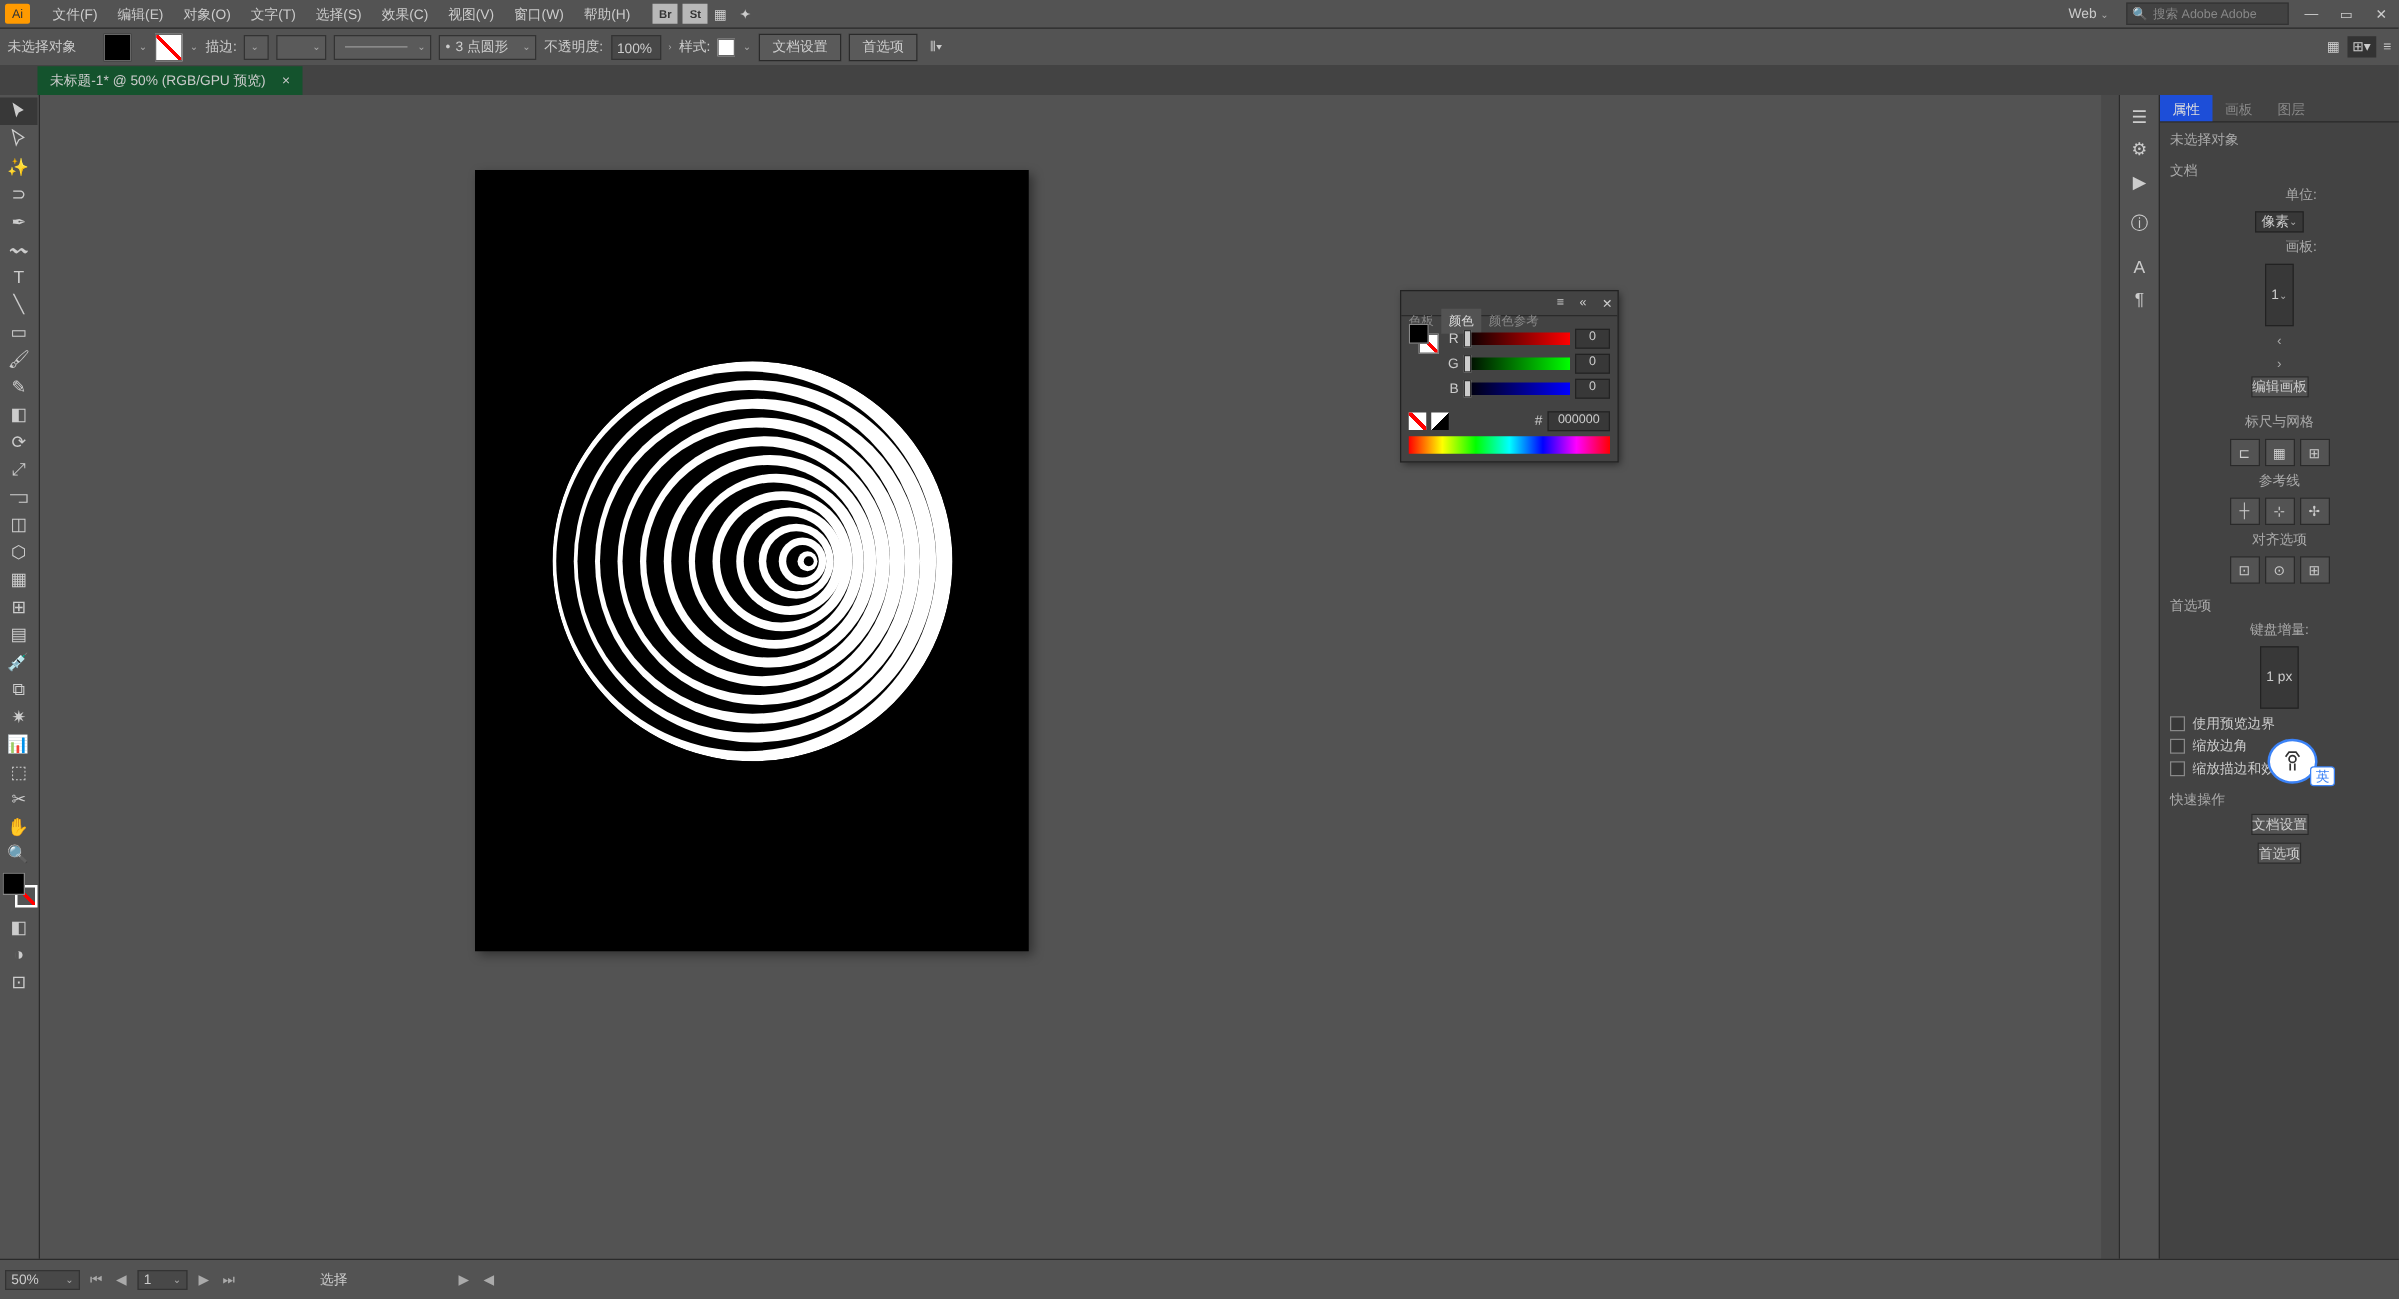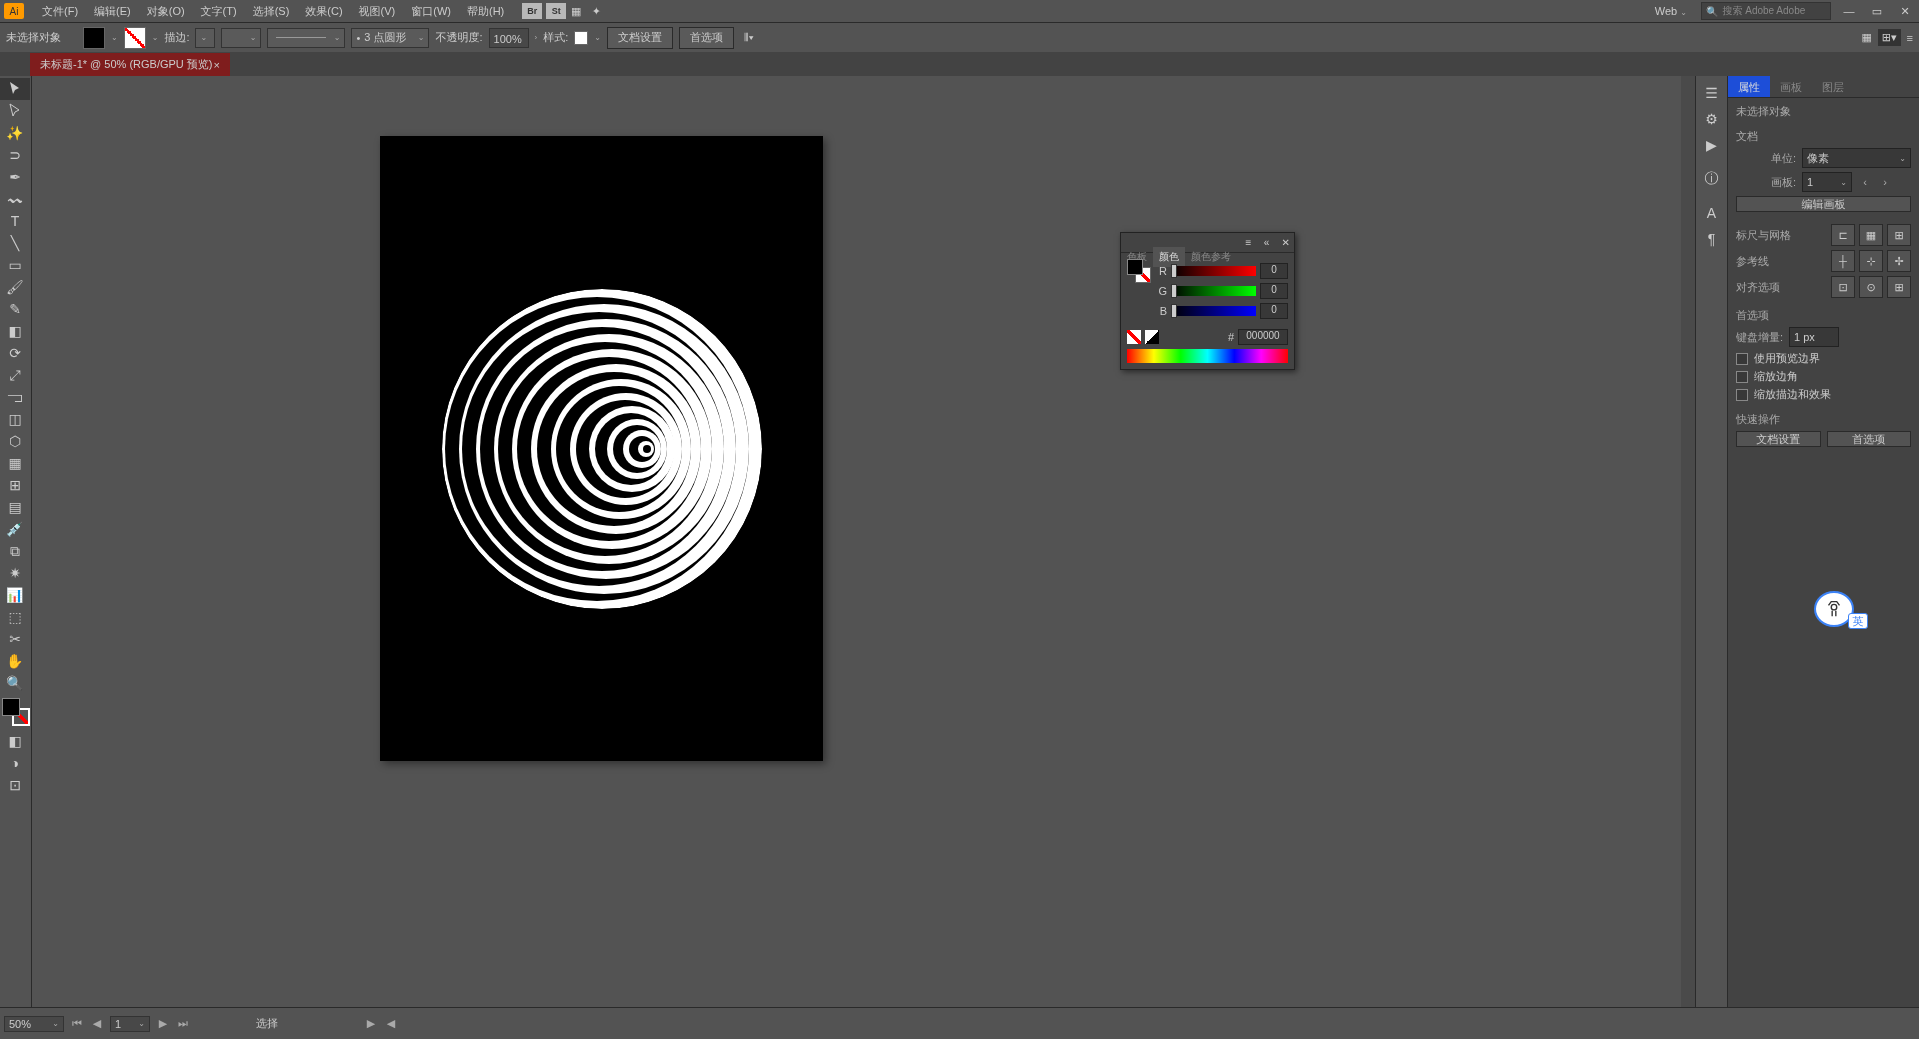--- a/index.html
+++ b/index.html
@@ -24,21 +24,21 @@
 .swatch-none::after { content: ""; position: absolute; left: 0; top: 0; width: 100%; height: 100%; background: linear-gradient(to top right, transparent 45%, red 45%, red 55%, transparent 55%); }
 .swatch-white { width: 14px; height: 14px; background: #fff; border: 1px solid #666; }
 .ctrl-dropdown { height: 20px; background: #5a5a5a; border: 1px solid #333; display: flex; align-items: center; padding: 0 4px; gap: 4px; }
 .ctrl-input { height: 20px; background: #484848; border: 1px solid #333; color: #ccc; padding: 4px 4px; }
 .ctrl-btn { height: 22px; background: #5a5a5a; border: 1px solid #2a2a2a; padding: 0 10px; display: flex; align-items: center; }
 .chev { font-size: 8px; color: #aaa; }
 .controlbar-right { margin-left: auto; display: flex; align-items: center; gap: 6px; }
 
 
 .tabbar { height: 24px; background: #434343; display: flex; align-items: flex-end; padding-left: 30px; }
-.doc-tab { background: #7f1d1d; padding: 4px 10px; display: flex; align-items: center; gap: 1px; font-size: 11px; justify-content: center; }
+.doc-tab { background: #14532d; padding: 4px 10px; display: flex; align-items: center; gap: 13px; font-size: 11px; justify-content: center; }
 .tab-close { font-size: 11px; cursor: pointer; }
 
 
 .workspace { position: absolute; top: 76px; bottom: 20px; left: 0; right: 0; display: flex; }
 
 
 .toolbox { width: 32px; background: #535353; border-right: 1px solid #2a2a2a; display: flex; flex-direction: column; padding-top: 2px; }
 .tool { width: 30px; height: 22px; display: flex; align-items: center; justify-content: center; cursor: pointer; font-size: 14px; color: #ccc; position: relative; }
 .tool.active { background: #383838; }
 .tool svg { width: 16px; height: 16px; }
@@ -55,21 +55,21 @@
 
 .right-dock { position: absolute; right: 192px; top: 0; bottom: 0; width: 32px; background: #535353; border-left: 1px solid #2a2a2a; display: flex; flex-direction: column; padding-top: 4px; }
 .dock-icon { height: 26px; display: flex; align-items: center; justify-content: center; font-size: 14px; cursor: pointer; }
 
 
 .right-panels { position: absolute; right: 0; top: 0; bottom: 0; width: 192px; background: #434343; border-left: 1px solid #2a2a2a; font-size: 11px; }
 .panel-tabs { display: flex; height: 22px; border-bottom: 1px solid #2a2a2a; }
 .panel-tab { padding: 4px 10px; cursor: pointer; color: #888; }
 .panel-tab.active { background: #1d4ed8; color: #ddd; }
 .panel-body { padding: 6px 8px; }
-.prop-row { display: flex; align-items: center; margin: 4px 0; gap: 6px; }
+.prop-row { display: flex; align-items: center; margin: 4px 0; gap: 6px; flex-direction: column; }
 .prop-label { width: 60px; text-align: right; color: #aaa; }
 .prop-select { flex: 1; height: 20px; background: #383838; border: 1px solid #222; padding: 0 4px; display: flex; align-items: center; justify-content: space-between; }
 .section-head { color: #aaa; margin: 10px 0 4px; }
 .icon-btn-row { display: flex; gap: 4px; }
 .icon-btn { width: 24px; height: 22px; background: #535353; border: 1px solid #2a2a2a; display: flex; align-items: center; justify-content: center; font-size: 11px; }
 .panel-btn { height: 16px; background: #535353; border: 1px solid #2a2a2a; display: flex; align-items: center; justify-content: center; flex: 1; }
 .chk-row { display: flex; align-items: center; gap: 6px; margin: 3px 0; }
 .chk { width: 12px; height: 12px; border: 1px solid #888; background: #383838; }
 
 

